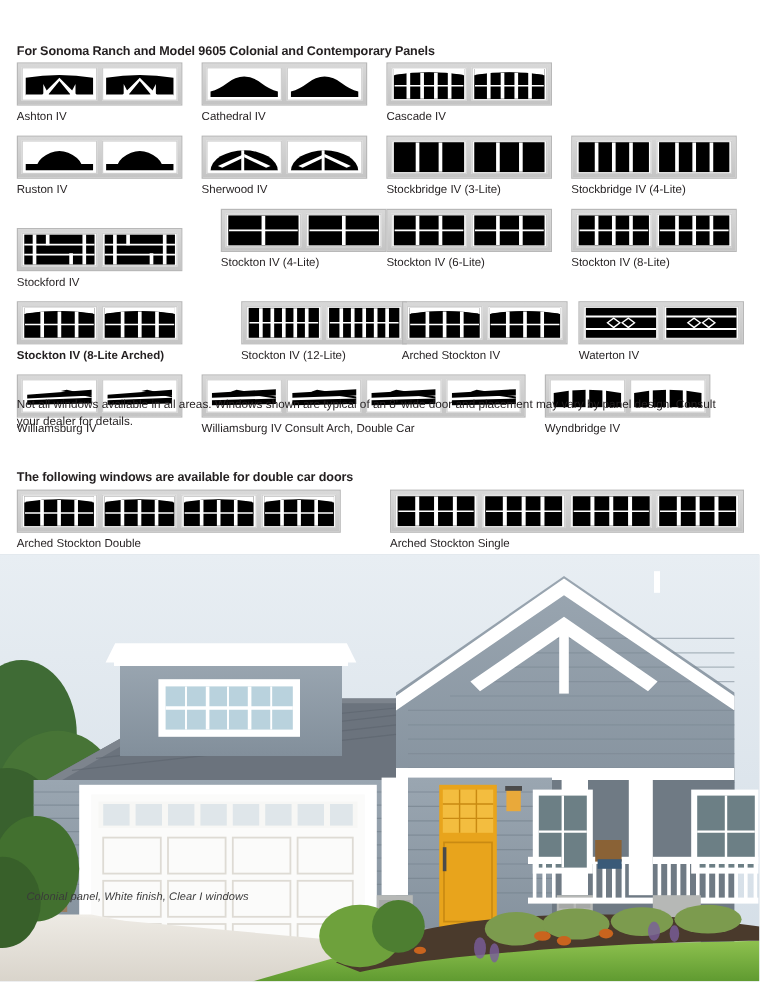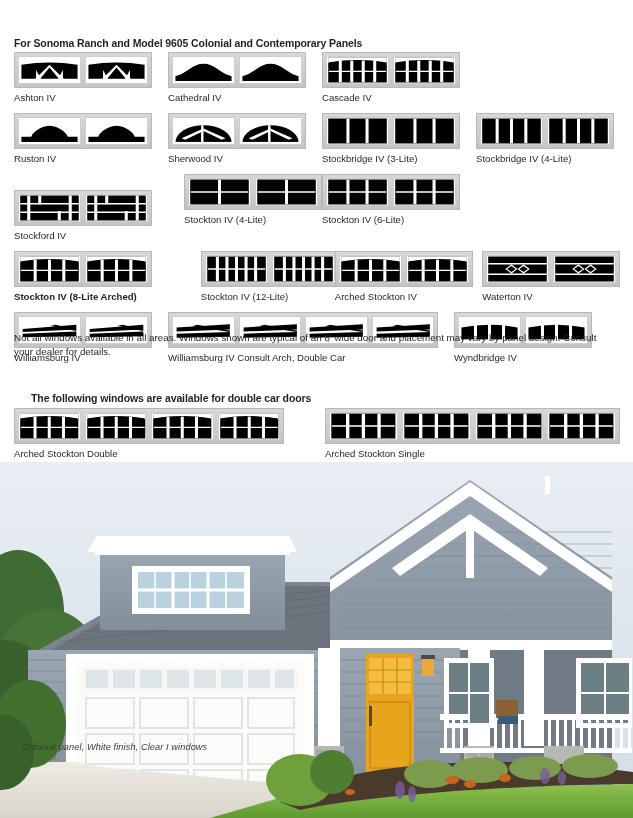--- a/index.html
+++ b/index.html
@@ -17,21 +17,21 @@
   .page { position:relative; width:633px; height:818px; }
 
   .section-heading {
     font-size: 10.5px;
     font-weight: bold;
     color: #231f20;
     letter-spacing: -0.1px;
   }
 
   #heading-main { position:absolute; left:14px; top:37px; }
-  #heading-double { position:absolute; left:31px; top:392px; }
+  #heading-double { position:absolute; left:14px; top:392px; }
 
   .grid { position:absolute; left:14px; top:52px; width:610px; }
 
   .row { display:flex; margin-bottom:10px; }
 
   .cell { position:relative; }
 
   
   .sample {
     width: 138px; height: 36px;
@@ -309,20 +309,43 @@
             <div class="lite">
               <svg viewBox="0 0 100 100" preserveAspectRatio="none">
                 <rect x="2" y="2" width="96" height="96" fill="#000"></rect>
                 <line x1="34.33333333333333" y1="3" x2="34.33333333333333" y2="97" stroke="#fff" stroke-width="5"></line>
                 <line x1="65.66666666666666" y1="3" x2="65.66666666666666" y2="97" stroke="#fff" stroke-width="5"></line>
                 <line x1="3" y1="50" x2="97" y2="50" stroke="#fff" stroke-width="5"></line>
               </svg>
             </div>
           </div>
           <div class="label">Stockton IV (6-Lite)</div>
+        </div>
+        <div class="cell" style="width: 148px;">
+          <div class="sample">
+            <div class="lite">
+              <svg viewBox="0 0 100 100" preserveAspectRatio="none">
+                <rect x="2" y="2" width="96" height="96" fill="#000"></rect>
+                <line x1="26.5" y1="3" x2="26.5" y2="97" stroke="#fff" stroke-width="5"></line>
+                <line x1="50" y1="3" x2="50" y2="97" stroke="#fff" stroke-width="5"></line>
+                <line x1="73.5" y1="3" x2="73.5" y2="97" stroke="#fff" stroke-width="5"></line>
+                <line x1="3" y1="50" x2="97" y2="50" stroke="#fff" stroke-width="5"></line>
+              </svg>
+            </div>
+            <div class="lite">
+              <svg viewBox="0 0 100 100" preserveAspectRatio="none">
+                <rect x="2" y="2" width="96" height="96" fill="#000"></rect>
+                <line x1="26.5" y1="3" x2="26.5" y2="97" stroke="#fff" stroke-width="5"></line>
+                <line x1="50" y1="3" x2="50" y2="97" stroke="#fff" stroke-width="5"></line>
+                <line x1="73.5" y1="3" x2="73.5" y2="97" stroke="#fff" stroke-width="5"></line>
+                <line x1="3" y1="50" x2="97" y2="50" stroke="#fff" stroke-width="5"></line>
+              </svg>
+            </div>
+          </div>
+          <div class="label">Stockton IV (8-Lite)</div>
         </div>
       </div>
       <div class="row">
         <div class="cell" style="width: 148px; font-weight: bold;">
           <div class="sample">
             <div class="lite">
               <svg viewBox="0 0 100 100" preserveAspectRatio="none">
                 <rect x="2" y="2" width="96" height="96" fill="#000"></rect>
                 <path d="M2,2 L98,2 L98,22 Q50,4 2,22 Z" fill="#fff"></path>
                 <path d="M4,20 Q50,4 96,20 L96,26 Q50,10 4,26 Z" fill="#000"></path>

